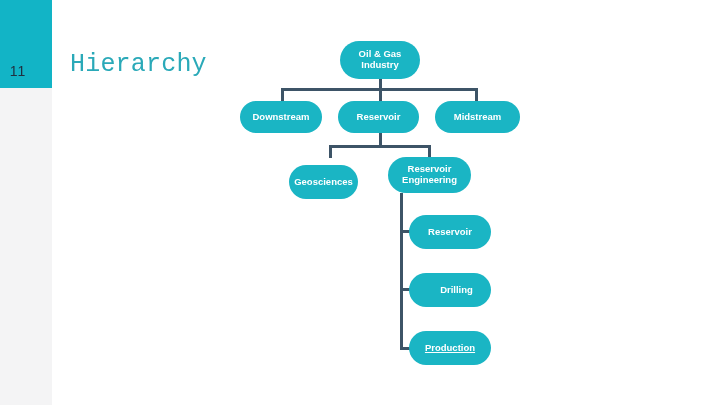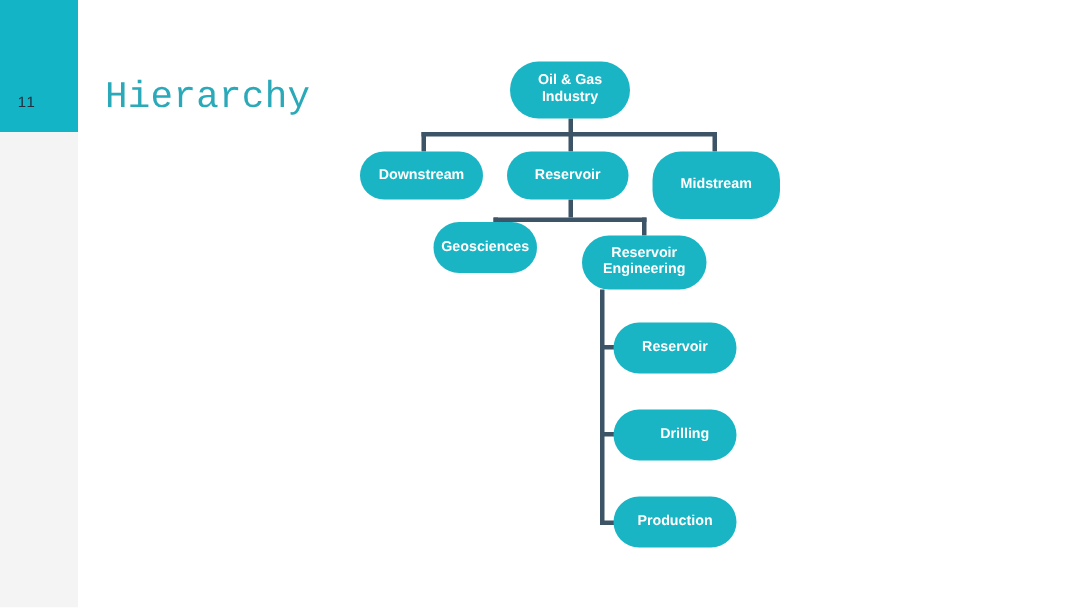--- a/index.html
+++ b/index.html
@@ -37,21 +37,21 @@
     width: 52px;
     height: 88px;
     background: #12b4c6;
   }
   .rail-number {
     position: absolute;
     left: 0;
     top: 63px;
     width: 36px;
     text-align: center;
-    font-size: 10px;
+    font-size: 14px;
     letter-spacing: 1px;
     color: #203040;
     font-family: "Liberation Sans", sans-serif;
   }
 
   
   .page-title {
     position: absolute;
     left: 70px;
     top: 50px;
@@ -117,25 +117,25 @@
   <div class="conn" style="left:400px; top:230px; width:10px; height:3px;"></div>
   <div class="conn" style="left:400px; top:288px; width:10px; height:3px;"></div>
   <div class="conn" style="left:400px; top:347px; width:10px; height:3px;"></div>
 
   <div class="node" style="left:340px; top:41px; width:80px; height:38px;">Oil &amp; Gas Industry</div>
 
   <div class="node" style="left:240px; top:101px; width:82px; height:32px;">Downstream</div>
 
   <div class="node" style="left:338px; top:101px; width:81px; height:32px;">Reservoir</div>
 
-  <div class="node" style="left:435px; top:101px; width:85px; height:45px;">Midstream</div>
+  <div class="node" style="left:435px; top:101px; width:85px; height:32px;">Midstream</div>
 
-  <div class="node" style="left:289px; top:148px; width:69px; height:34px;">Geosciences</div>
+  <div class="node" style="left:289px; top:165px; width:69px; height:34px;">Geosciences</div>
 
   <div class="node" style="left:388px; top:157px; width:83px; height:36px;">Reservoir Engineering</div>
 
   <div class="node" style="left:409px; top:215px; width:82px; height:34px;text-align:center;">Reservoir</div>
 
   <div class="node" style="left:409px; top:273px; width:82px; height:34px;padding-left:16px;">Drilling</div>
 
-  <div class="node" style="left:409px; top:331px; width:82px; height:34px;">Production</div>
+  <div class="node" style="left:409px; top:331px; width:82px; height:34px;text-decoration:underline;">Production</div>
 
 </div>
 
 </body></html>

